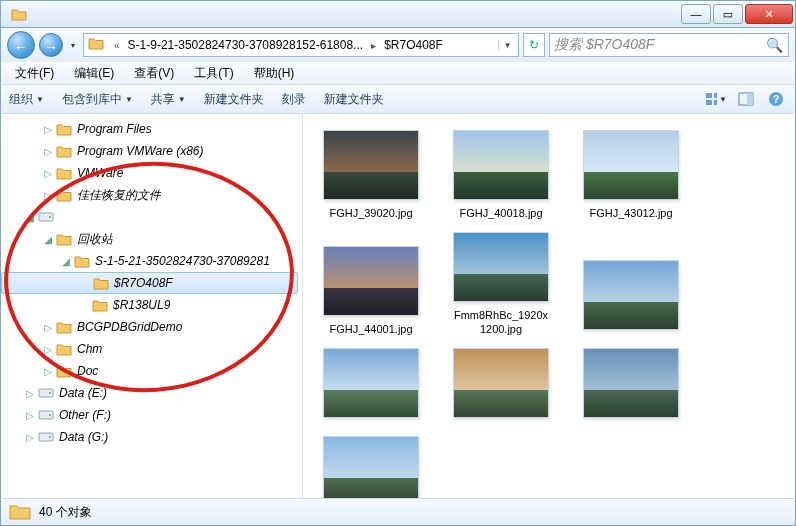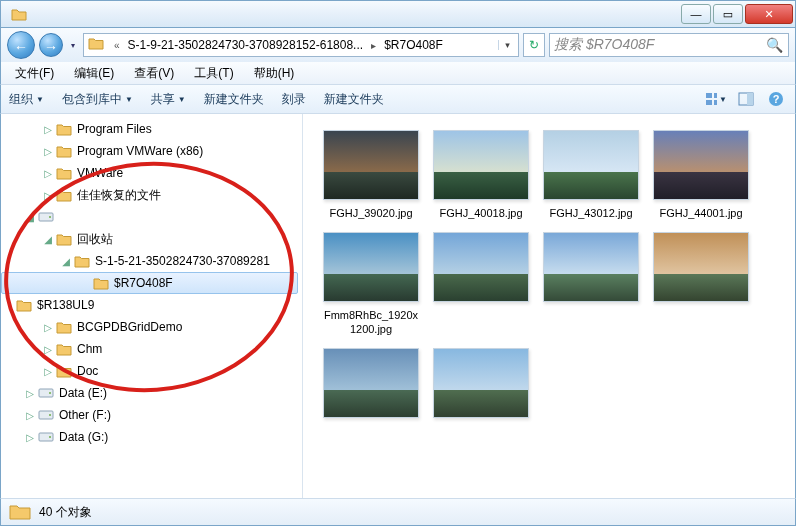--- a/index.html
+++ b/index.html
@@ -40,25 +40,25 @@
 .tb-ico { width:22px; height:22px; display:flex; align-items:center; justify-content:center; border-radius:2px; }
 
 
 .mainarea { display:flex; height: calc(526px - 28px - 34px - 22px - 30px - 28px); border-left:1px solid #7aa5c8; border-right:1px solid #7aa5c8; background:#fff; }
 .tree { width:302px; border-right:1px solid #d9e4ef; overflow:hidden; font-size:12px; padding-top:4px; position:relative; }
 .treerow { display:flex; align-items:center; height:22px; white-space:nowrap; }
 .treerow.selected { background: linear-gradient(180deg,#e8f2ff,#cfe5fb); border:1px solid #96c3ec; border-radius:2px; margin-right:4px; height:22px; }
 .expander { width:14px; text-align:center; color:#6a8; font-size:10px; }
 .expander.empty { visibility:hidden; }
 .ticon { width:18px; height:16px; margin-right:4px; display:inline-flex; align-items:center; justify-content:center; }
-.tlabel { overflow:hidden; text-overflow:ellipsis; }
+.tlabel { overflow:hidden; text-overflow:ellipsis;font-style:italic; }
 
 
 .content { flex:1; overflow:auto; padding:16px 8px 8px 18px; }
-.grid { display:flex; flex-wrap:wrap; gap:12px 10px; }
+.grid { display:flex; flex-wrap:wrap; gap:12px 30px;align-items:flex-end; }
 .item { width:100px; text-align:center; font-size:11px; line-height:14px; }
 .thumb { width:96px; height:70px; border:1px solid #c6d4e1; box-shadow: 1px 2px 3px rgba(0,0,0,0.12); margin: 0 auto 6px auto; background:#5a7a6a; position:relative; overflow:hidden; }
 .thumb .sky { position:absolute; inset:0 0 40% 0; }
 .thumb .land { position:absolute; inset:60% 0 0 0; }
 .iname { word-break: break-all; }
 
 
 .statusbar { height:28px; background:linear-gradient(180deg,#f5faff,#e4eef8); border:1px solid #7aa5c8; border-top:1px solid #cddceb; display:flex; align-items:center; padding:0 8px; font-size:12px; gap:8px; }
 
 
@@ -220,21 +220,21 @@
       </div>
       <div class="treerow selected" style="padding-left: 76px;">
         <span class="expander empty">▷</span>
         <span class="ticon">
           <svg width="16" height="14">
             <path d="M1 3h5l1.5 1.5H15V13H1z" fill="#f5c96b" stroke="#c79a36"></path>
           </svg>
         </span>
         <span class="tlabel">$R7O408F</span>
       </div>
-      <div class="treerow" style="">
+      <div class="treerow" style="padding-left: 76px;">
         <span class="expander empty">▷</span>
         <span class="ticon">
           <svg width="16" height="14">
             <path d="M1 3h5l1.5 1.5H15V13H1z" fill="#f5c96b" stroke="#c79a36"></path>
           </svg>
         </span>
         <span class="tlabel">$R138UL9</span>
       </div>
       <div class="treerow" style="padding-left: 40px;">
         <span class="expander">▷</span>

